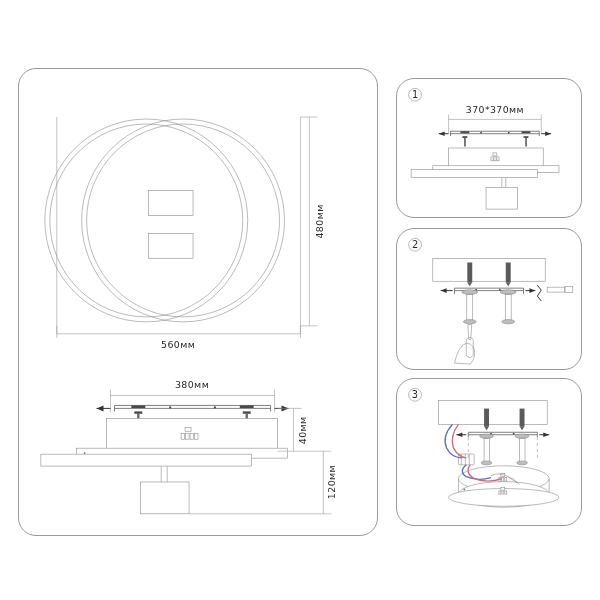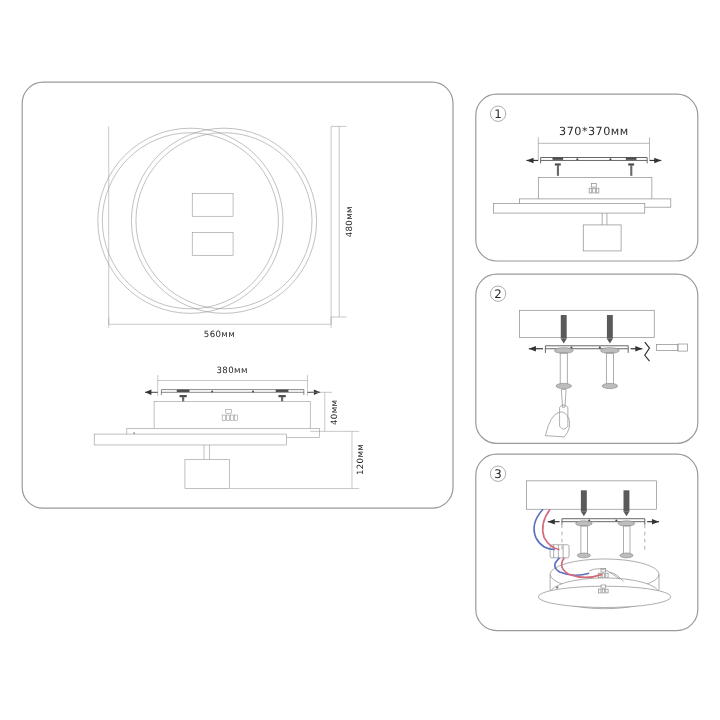--- a/index.html
+++ b/index.html
@@ -15,21 +15,21 @@
     font-family: "DejaVu Sans", "Liberation Sans", sans-serif;
     overflow: hidden;
   }
   .panel {
     position: absolute;
     border: 1px solid #9a9a9a;
     border-radius: 18px;
     background: #ffffff;
     box-sizing: border-box;
   }
-  #panel-main   { left: 18px;  top: 68px;  width: 360px; height: 356px; }
+  #panel-main   { left: 18px;  top: 68px;  width: 360px; height: 468px; }
   #panel-step1  { left: 396px; top: 78px;  width: 186px; height: 140px; }
   #panel-step2  { left: 396px; top: 228px; width: 186px; height: 142px; }
   #panel-step3  { left: 396px; top: 378px; width: 186px; height: 148px; }
 
   .svg-layer {
     position: absolute;
     left: 0;
     top: 0;
     width: 100%;
     height: 100%;

